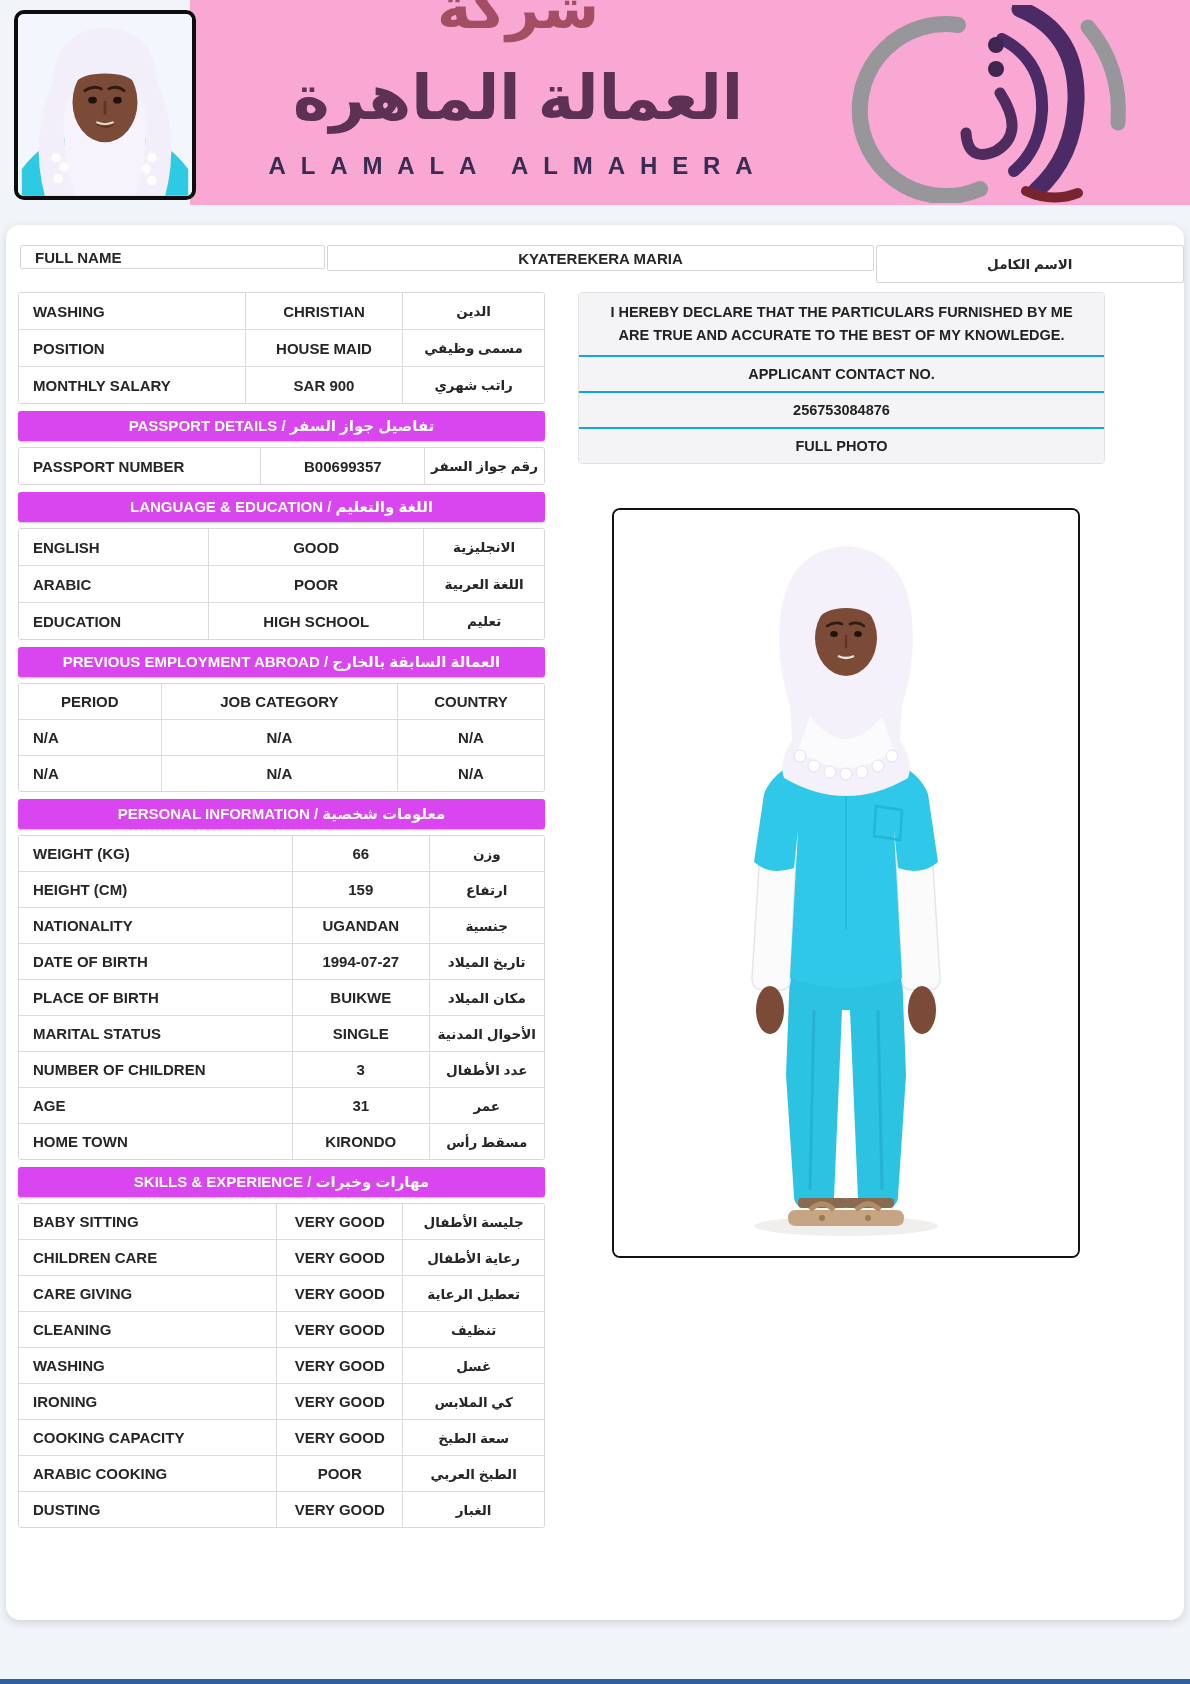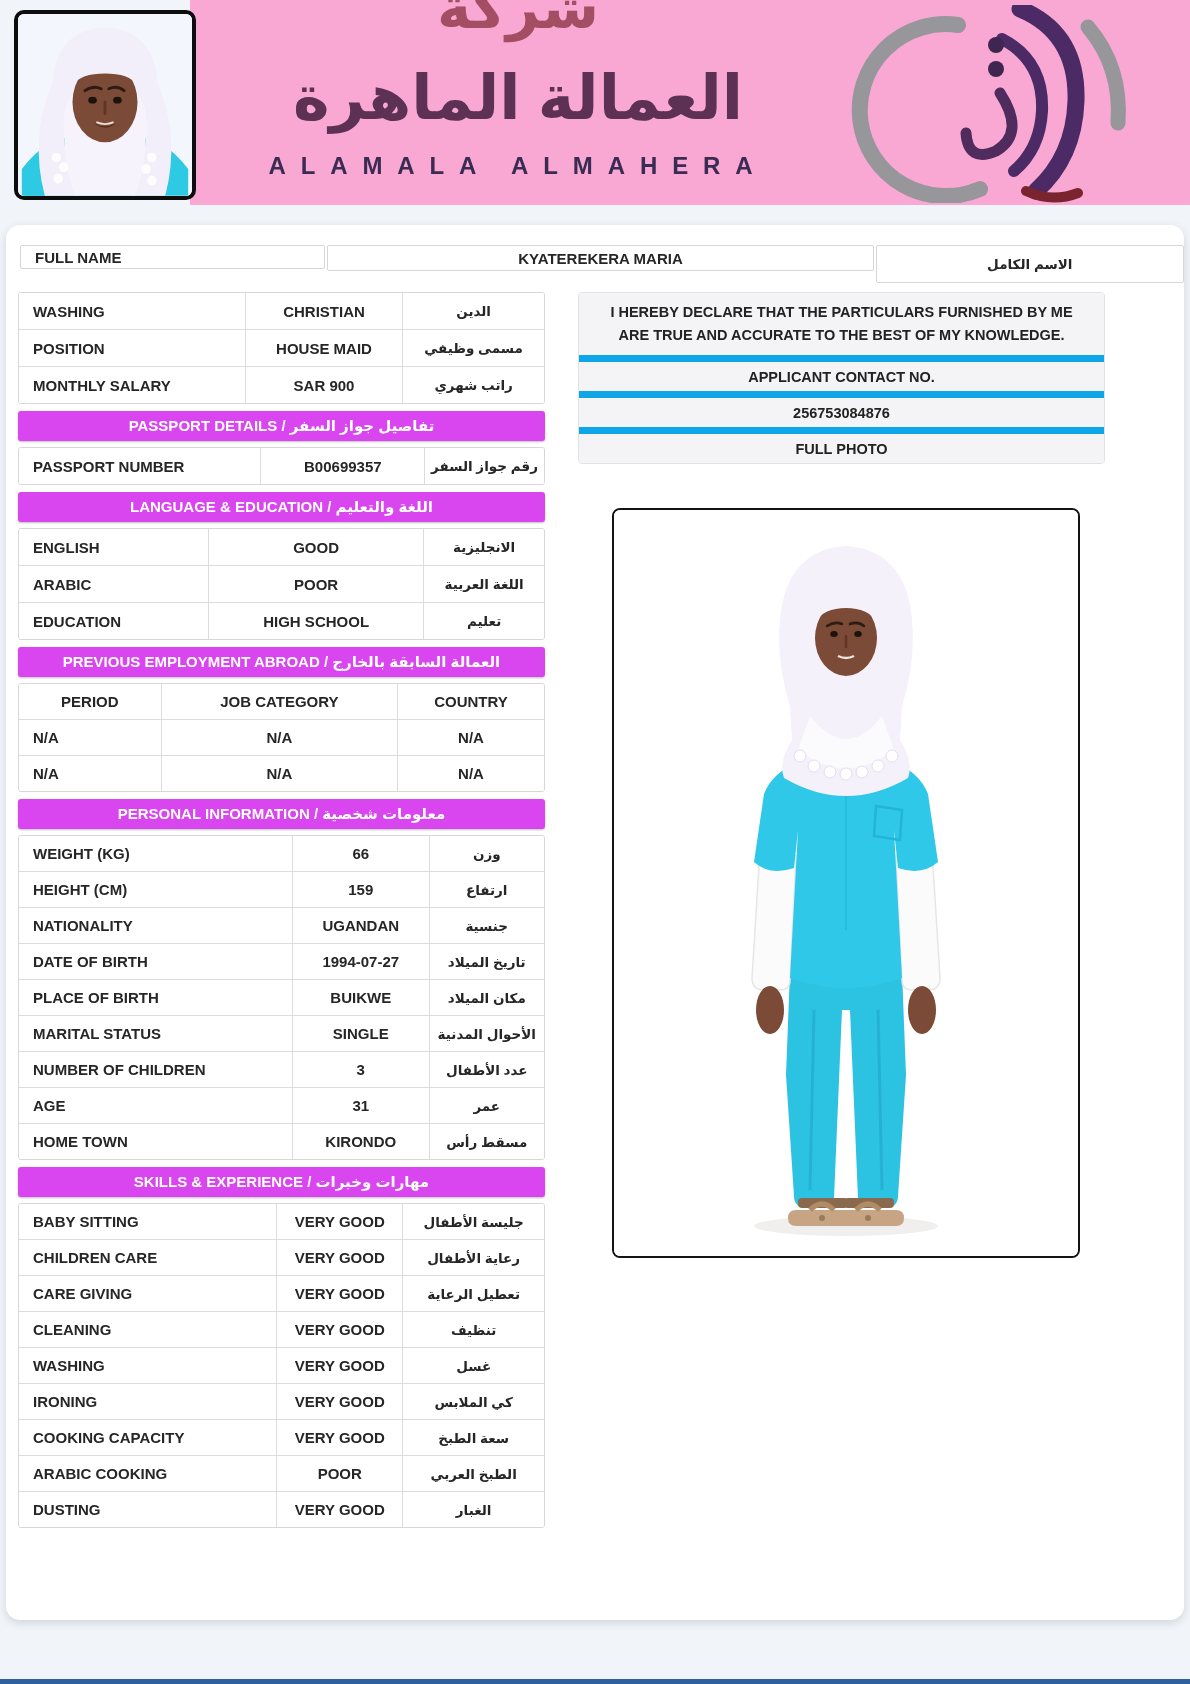--- a/index.html
+++ b/index.html
@@ -59,21 +59,21 @@
   .sec-skills .c1{width:49%;} .sec-skills .c2{width:24%;} .sec-skills .c3{width:27%;}
   .sec-skills .info-row .cell{height:35px;}
 
   .section-bar { height:30px; background:#d946ef; border-radius:3px; color:#ffffff; font-size:15px; font-weight:bold;
       display:flex; align-items:center; justify-content:center; margin:6px 0 6px 0;
       box-shadow:0 1px 2px rgba(0,0,0,.25); }
 
   
   .decl-panel { width:527px; border:1px solid #e2e2e4; border-radius:4px; overflow:hidden; background:#ffffff; }
   .decl-row { background:#f4f4f6; display:flex; align-items:center; justify-content:center; text-align:center;
-      font-weight:bold; font-size:14.5px; color:#222; border-top:7px solid #0ea5e9; }
+      font-weight:bold; font-size:14.5px; color:#222; border-top:2px solid #0ea5e9; }
   .decl-row:first-child { border-top:none; }
   .decl-statement { height:62px; padding:0 28px; line-height:1.6; }
   .decl-small { height:36px; }
 
   
   .full-photo-box { width:468px; height:750px; margin:44px 0 0 34px; border:2px solid #131313; border-radius:8px;
       background:#ffffff; overflow:hidden; }
   .full-photo-box svg { display:block; width:100%; height:100%; }
 
   .footer-bar { position:absolute; left:0; bottom:0; width:1190px; height:5px; background:#2e5f9e; }

